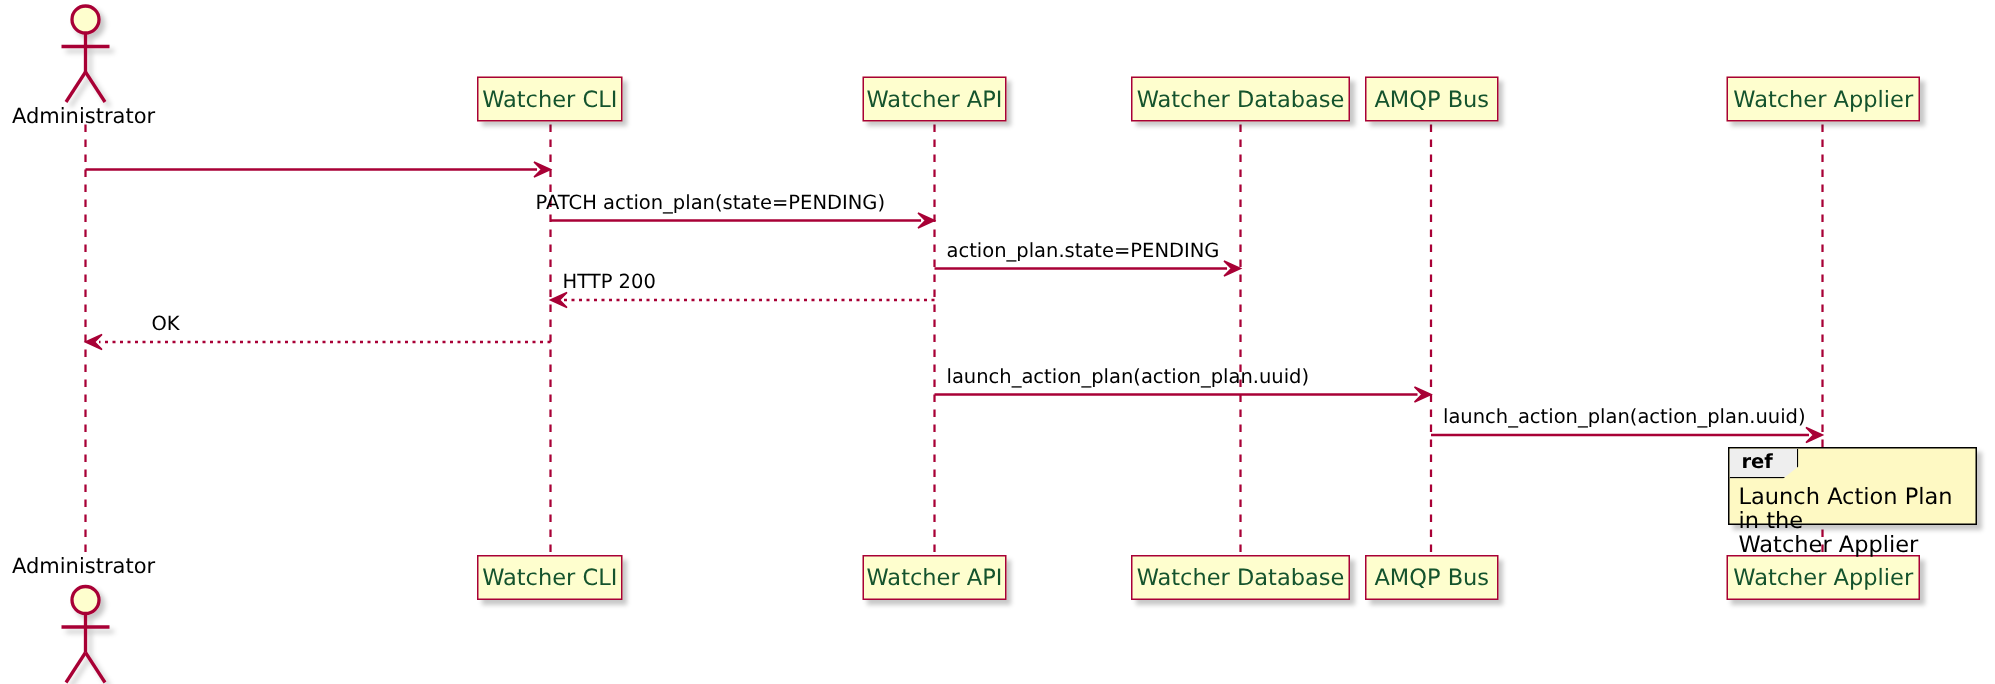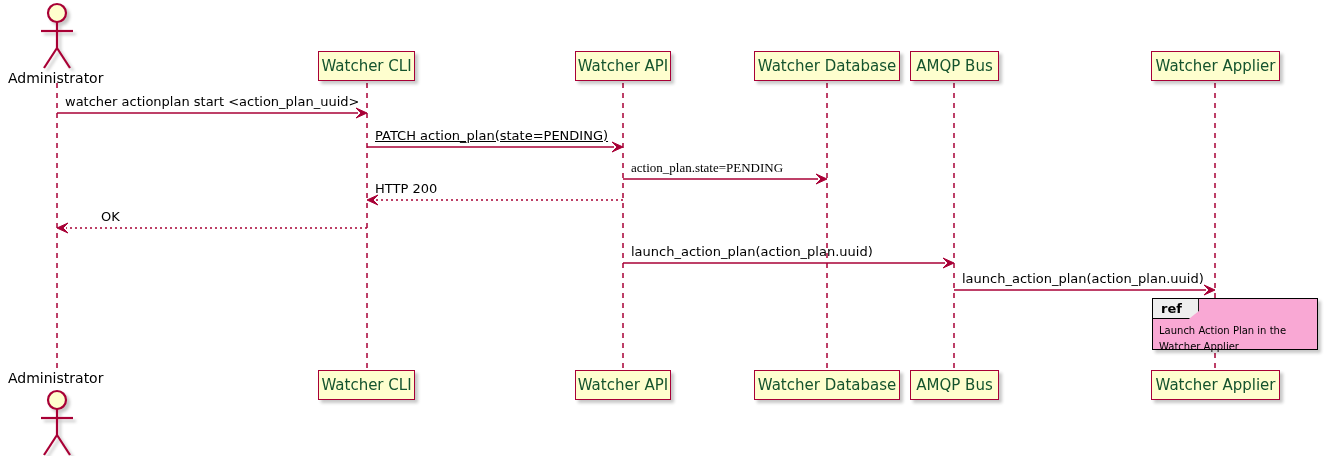--- a/index.html
+++ b/index.html
@@ -52,21 +52,21 @@
     position: absolute;
     font-size: 13px;
     color: #000000;
     white-space: nowrap;
     z-index: 6;
   }
   
   .ref-box {
     position: absolute;
     box-sizing: border-box;
-    background: #f9a8d4;
+    background: #fef9c3;
     border: 1.5px solid #000000;
     box-shadow: 3px 3px 3px rgba(0,0,0,0.22);
     z-index: 7;
   }
   .ref-tab {
     position: absolute;
     left: 0; top: 0;
     box-sizing: border-box;
     background: #EEEEEE;
     border-right: 1.5px solid #000000;
@@ -74,21 +74,21 @@
     font-weight: bold;
     font-size: 13px;
     color: #000000;
     padding: 2px 16px 2px 8px;
     clip-path: polygon(0 0, 100% 0, 100% 60%, 78% 100%, 0 100%);
   }
   .ref-body {
     position: absolute;
     left: 6px;
     top: 24px;
-    font-size: 10px;
+    font-size: 15px;
     line-height: 16px;
     color: #000000;
     white-space: pre-line;
   }
 </style>
 </head>
 <body>
 
 <div id="diagram">
 
@@ -180,23 +180,22 @@
       </div>
       <div class="participant" style="left: 910px; top: 370px; width: 89px; height: 30px;">
         <span>AMQP Bus</span>
       </div>
       <div class="participant" style="left: 1151px; top: 51px; width: 129px; height: 30px;">
         <span>Watcher Applier</span>
       </div>
       <div class="participant" style="left: 1151px; top: 370px; width: 129px; height: 30px;">
         <span>Watcher Applier</span>
       </div>
-      <div class="msg-label" style="left: 65px; top: 94px;">watcher actionplan start &lt;action_plan_uuid&gt;</div>
-      <div class="msg-label" style="left: 375px; top: 128px; text-decoration: underline;">PATCH action_plan(state=PENDING)</div>
-      <div class="msg-label" style="left: 631px; top: 160px; font-family: Liberation Serif, serif;">action_plan.state=PENDING</div>
+      <div class="msg-label" style="left: 357px; top: 128px;">PATCH action_plan(state=PENDING)</div>
+      <div class="msg-label" style="left: 631px; top: 160px;">action_plan.state=PENDING</div>
       <div class="msg-label" style="left: 375px; top: 181px; text-align: center;">HTTP 200</div>
       <div class="msg-label" style="left: 65px; top: 209px; margin-left: 36px;">OK</div>
       <div class="msg-label" style="left: 631px; top: 244px;">launch_action_plan(action_plan.uuid)</div>
       <div class="msg-label" style="left: 962px; top: 271px;">launch_action_plan(action_plan.uuid)</div>
       <div class="ref-box" style="left: 1152px; top: 298px; width: 166px; height: 52px;">
         <div class="ref-tab">ref</div>
         <div class="ref-body">Launch Action Plan in the
 Watcher Applier</div>
       </div>
     </div>

